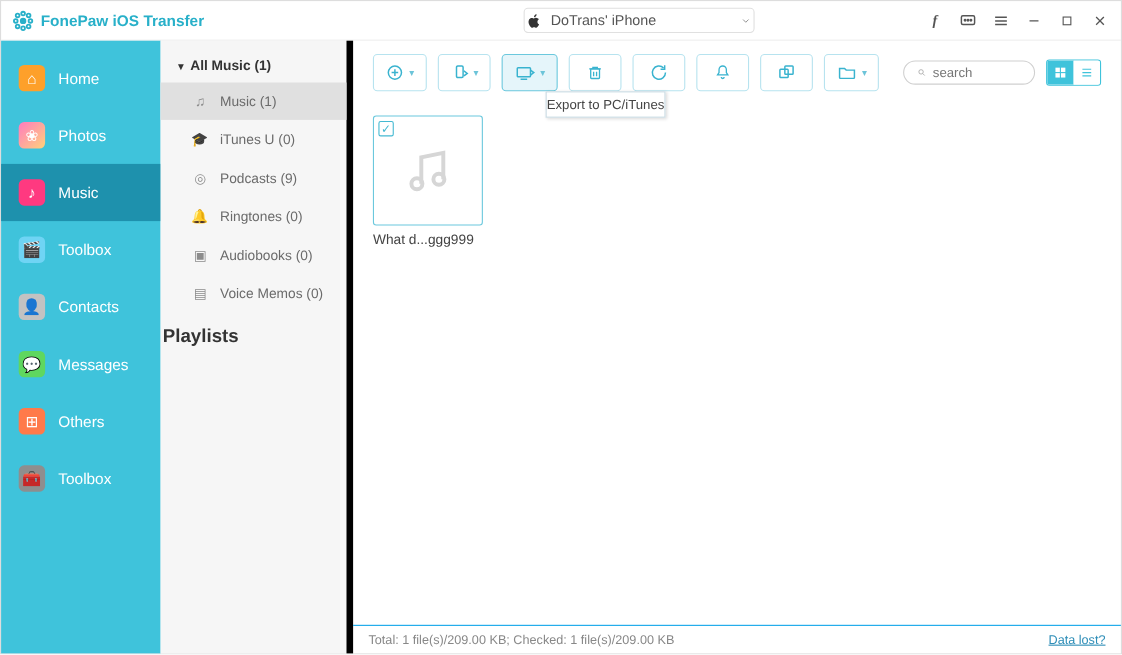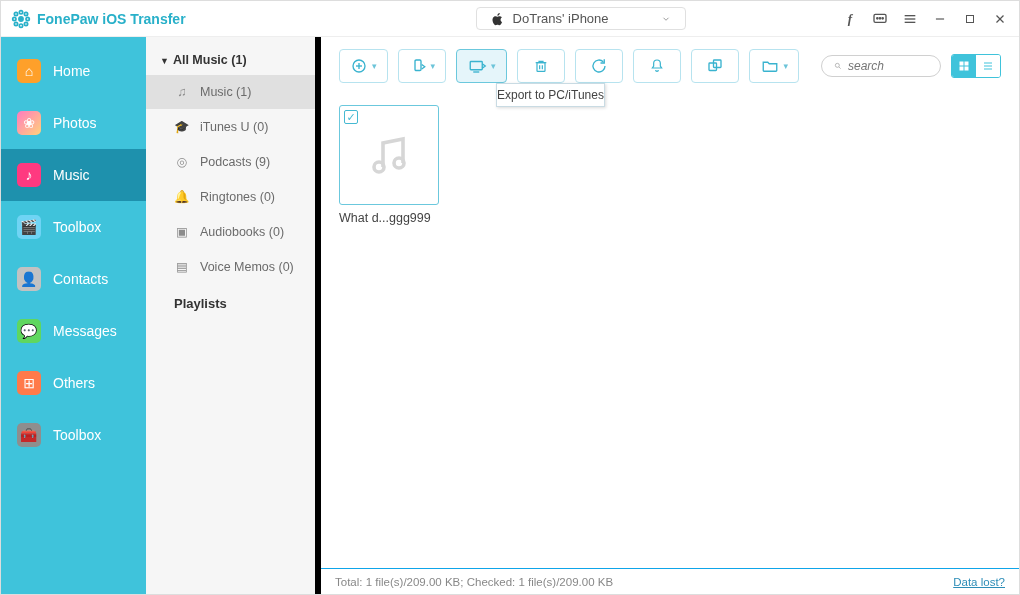--- a/index.html
+++ b/index.html
@@ -2,21 +2,21 @@
 <html><head>
 <meta charset="utf-8">
 <style>
   * { box-sizing: border-box; margin: 0; padding: 0; }
   body { font-family: -apple-system, "Segoe UI", Arial, sans-serif; font-size: 13px; color: #333; background: #fff; width: 1020px; height: 595px; overflow: hidden; }
   .window { width: 1020px; height: 595px; display: flex; flex-direction: column; border: 1px solid #ddd; }
 
   
   .titlebar { height: 36px; display: flex; align-items: center; border-bottom: 1px solid #eee; padding: 0 10px; }
   .logo { display: flex; align-items: center; gap: 6px; color: #28b0c9; font-weight: 600; font-size: 14px;}
-  .device-picker { margin-left: 290px; display: flex; align-items: center; gap: 10px; border: 1px solid #e0e0e0; border-radius: 4px; padding: 3px 14px; color: #555; width: 210px; justify-content: space-between; }
+  .device-picker { margin-left: 290px; display: flex; align-items: center; gap: 10px; border: 1px solid #e0e0e0; border-radius: 4px; padding: 3px 2px; color: #555; width: 210px; justify-content: space-between; }
   .device-left { display:flex; align-items:center; gap:8px; }
   .titlebar-right { margin-left: auto; display: flex; align-items: center; gap: 12px; color: #555; }
   .title-icon { width: 18px; height: 18px; display:flex; align-items:center; justify-content:center; cursor:pointer; }
 
   
   .body { flex: 1; display: flex; min-height: 0; }
 
   
   .sidebar { width: 145px; background: #3fc3db; display: flex; flex-direction: column; padding-top: 8px; }
   .sidebar-item { display: flex; align-items: center; gap: 12px; padding: 14px 16px; color: #fff; cursor: pointer; font-size: 14px;}
@@ -31,33 +31,33 @@
   .ic-others{background:#ff7a4a;}
   .ic-toolbox{background:#8e8e8e;}
 
   
   .panel2 { width: 175px; background: #f6f6f6; border-right: 6px solid #000000; padding-top: 8px; }
   .panel2-header { font-weight: bold; font-size: 12.5px; padding: 8px 14px; color:#333; }
   .panel2-header .tri { font-size:9px; margin-right:4px;}
   .p2-item { display: flex; align-items: center; gap: 10px; padding: 10px 10px 10px 28px; color: #6b6b6b; cursor: pointer; font-size: 12.5px;}
   .p2-item.selected { background: #e0e0e0; }
   .p2-icon { width:16px; display:inline-flex; align-items:center; justify-content:center; color:#8c8c8c;}
-  .p2-section { font-weight: bold; padding: 12px 28px; font-size: 13px; color:#333;}
+  .p2-section { font-weight: bold; padding: 12px 2px; font-size: 17px; color:#333;}
 
   
   .main { flex: 1; display: flex; flex-direction: column; min-width:0; }
   .toolbar { display: flex; align-items: center; gap: 10px; padding: 12px 18px; position: relative; }
   .tool-btn { height: 34px; min-width:48px; padding:0 10px; border: 1px solid #b7e3ef; border-radius: 4px; display: flex; align-items: center; justify-content:center; gap:4px; cursor: pointer; color:#39b3cf; background:#fff;}
   .tool-btn svg { display:block; }
   .tool-btn.highlight { background:#e5f5fa; border-color:#6bc8dd;}
   .caret { font-size:9px; color:#6cc4d9; }
   .tooltip { position: absolute; top: 46px; left: 175px; background: #fff; border: 1px solid #c9dbe3; padding: 4px 0; font-size: 12px; color:#444; box-shadow: 1px 1px 3px rgba(0,0,0,0.15);}
   .toolbar-right { margin-left:auto; display:flex; align-items:center; gap:10px;}
   .search { display:flex; align-items:center; gap:6px; border:1px solid #d0d0d0; border-radius:14px; padding:3px 12px; color:#bbb; width:120px;}
-  .search input { border:none; outline:none; width:80px; font-size:12px; font-style:italic; color:#bbb; background:transparent;}
+  .search input { border:none; outline:none; width:80px; font-size:12px; color:#bbb; background:transparent;}
   .viewtoggle { display:flex; border:1px solid #3fc3db; border-radius:3px; overflow:hidden;}
   .viewtoggle div{ width:24px; height:22px; display:flex; align-items:center; justify-content:center; cursor:pointer;}
   .viewtoggle .active{ background:#3fc3db; color:#fff;}
   .viewtoggle .inactive{ color:#3fc3db; background:#fff;}
 
   .content { flex:1; padding: 10px 18px; }
   .thumb { width: 100px; }
   .thumb-box { width:100px; height:100px; border:1px solid #6bc8dd; border-radius:3px; position:relative; display:flex; align-items:center; justify-content:center; background:#fff;}
   .thumb-check { position:absolute; top:4px; left:4px; width:14px; height:14px; border:1.5px solid #45b9d2; border-radius:2px; display:flex; align-items:center; justify-content:center; color:#45b9d2; font-size:11px;}
   .thumb-label { margin-top:6px; font-size:12.5px; color:#444; text-align:left; white-space:nowrap; overflow:hidden; text-overflow:ellipsis;}

